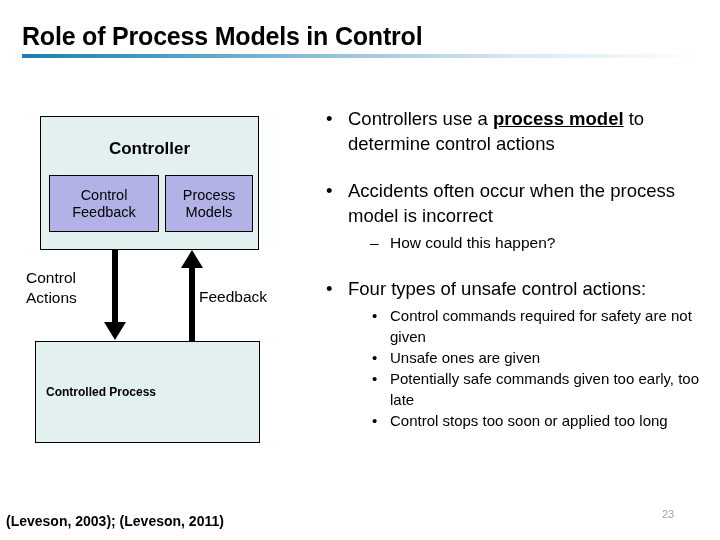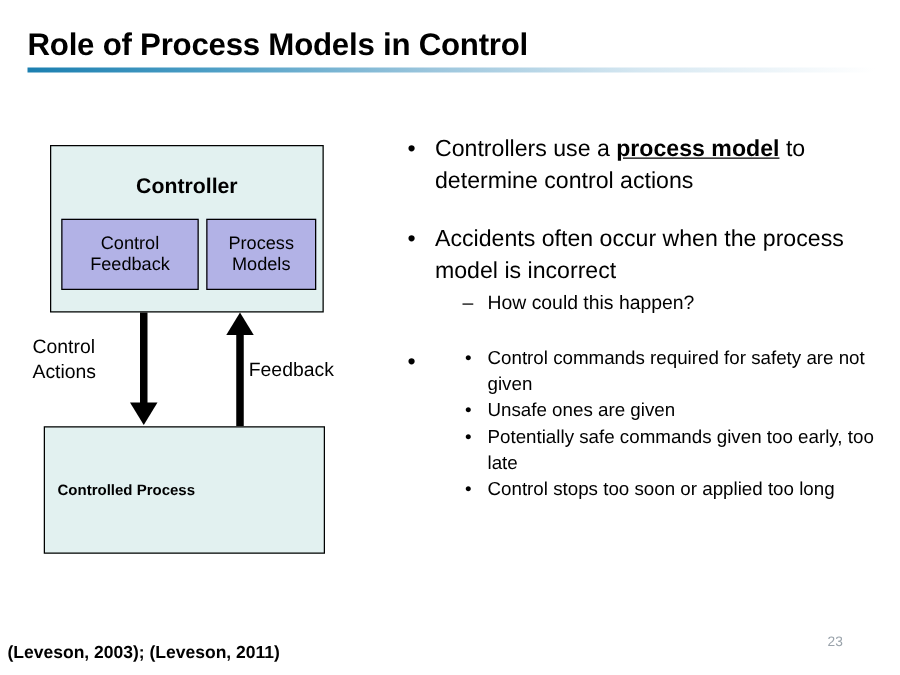--- a/index.html
+++ b/index.html
@@ -312,20 +312,21 @@
         <ul class="lvl2">
           <li class="b2">
             <span class="marker">–</span>
             <span>How could this happen?</span>
           </li>
         </ul>
       </li>
 
       <li class="b1 spaced">
         <span class="marker">•</span>
+        <span>Four types of unsafe control actions:</span>
         <ul class="lvl2">
           <li class="b3">
             <span class="marker">•</span>
             <span>Control commands required for safety are not given</span>
           </li>
           <li class="b3">
             <span class="marker">•</span>
             <span>Unsafe ones are given</span>
           </li>
           <li class="b3">

